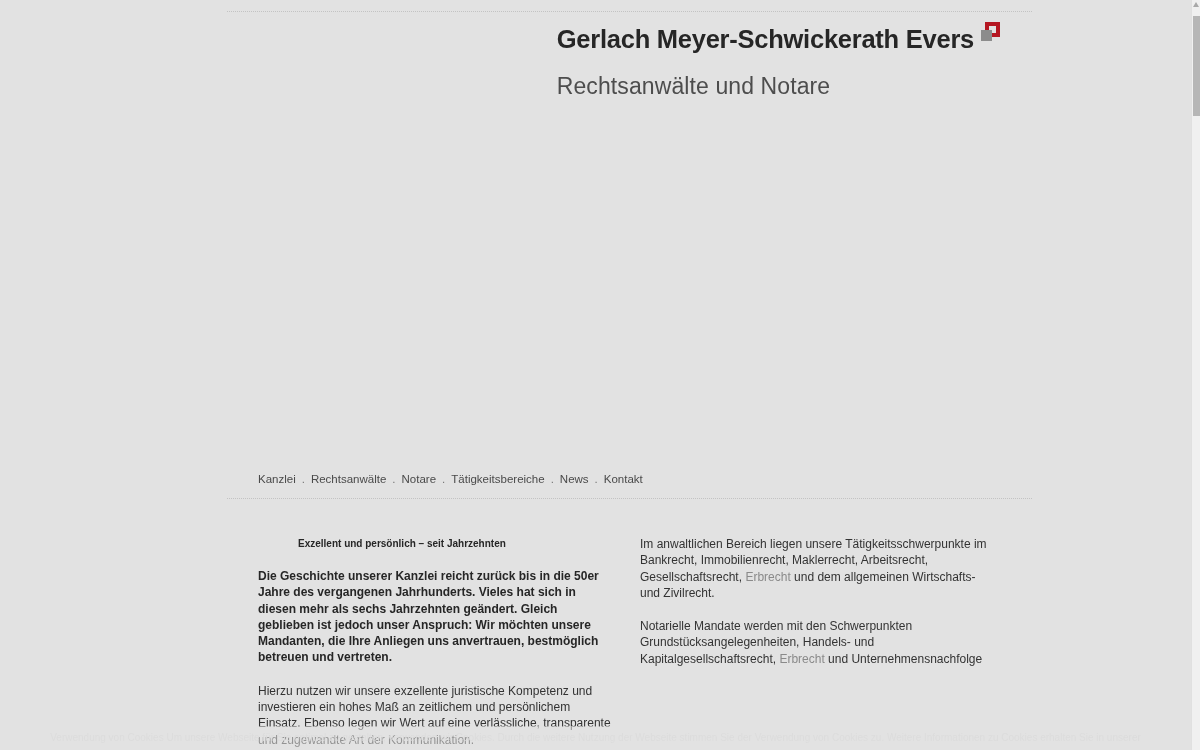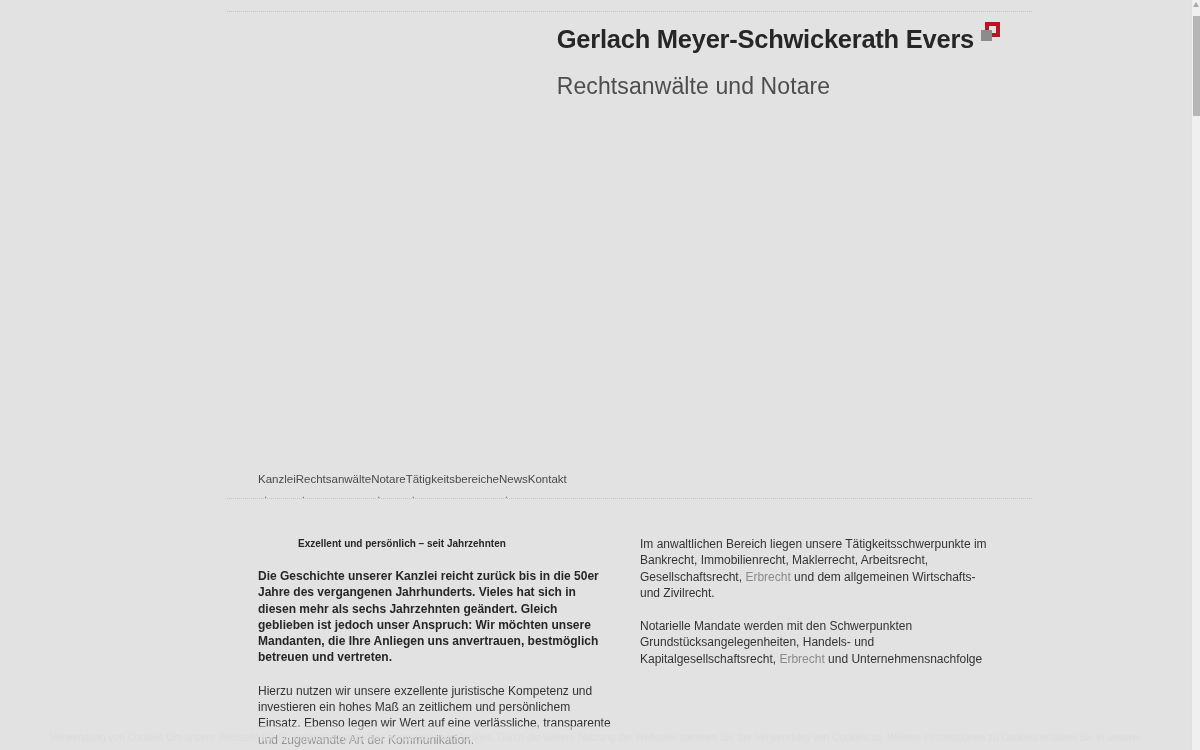--- a/index.html
+++ b/index.html
@@ -115,21 +115,20 @@
   #nav ul {
     list-style: none;
     margin: 0;
     padding: 0;
     display: flex;
     align-items: baseline;
   }
   #nav li {
     display: flex;
     align-items: baseline;
-    flex-direction: column;
   }
   #nav a {
     font-size: 11.5px;
     color: #4a4a4a;
     text-decoration: none;
     line-height: 15px;
   }
   #nav .sep {
     font-size: 11.5px;
     color: #777;

